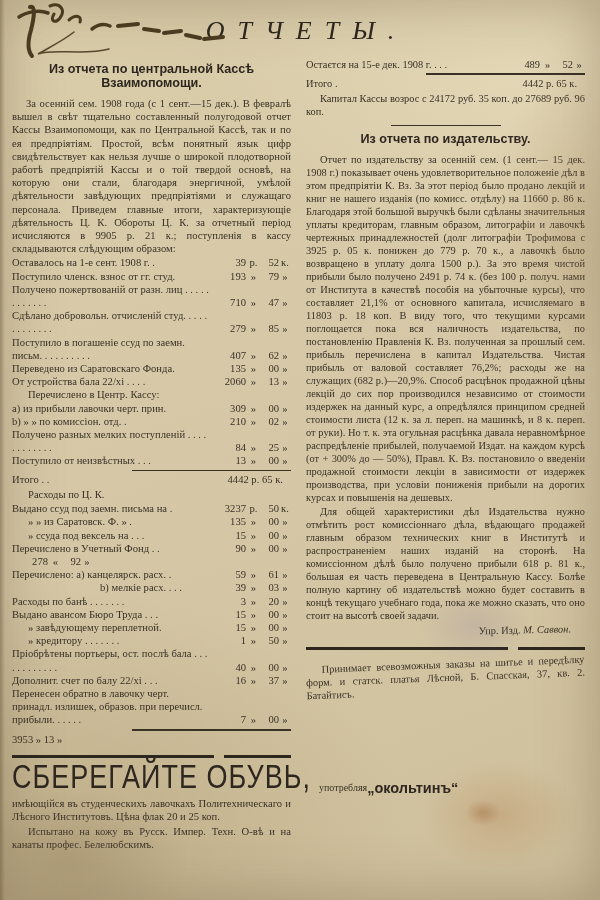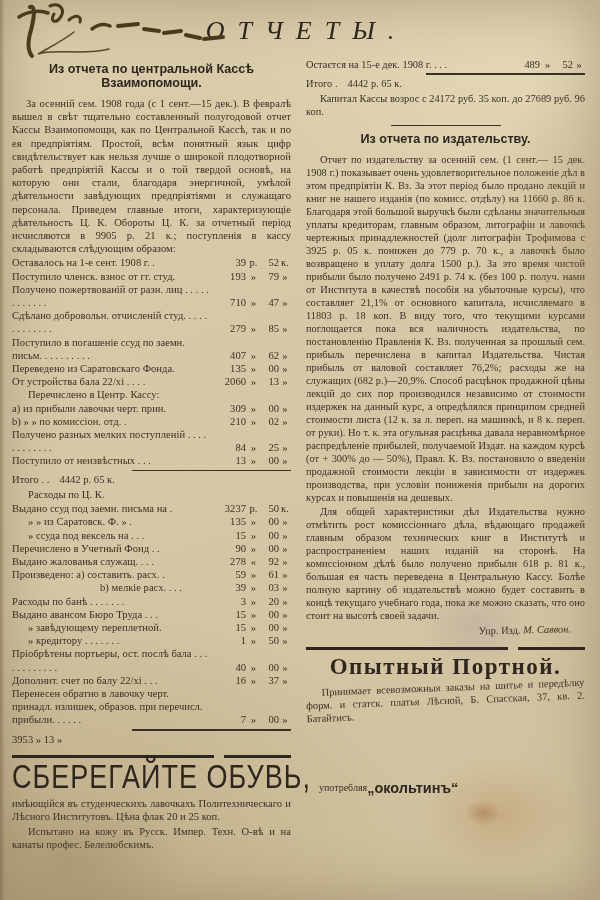--- a/index.html
+++ b/index.html
@@ -41,21 +41,21 @@
   .lsep{width:15px;text-align:center;}
   .lkop{width:18px;text-align:right;}
   .lsep2{width:12px;text-align:center;}
   .indent1 .llabel{padding-left:16px;}
   .indent2 .llabel{padding-left:88px;}
   .subhead .amt{visibility:hidden;}
   .subhead .llabel{padding-left:16px;}
 
   .rule-right{margin:2px 0 2px auto;width:57%;border-top:1.7px solid var(--ink);}
   .rule-right.thick{border-top-width:2.6px;}
-  .total-line{display:flex;justify-content:flex-start;gap:10px;padding-right:6px;margin:1px 0 2px 0;}
+  .total-line{display:flex;justify-content:space-between;gap:10px;padding-right:6px;margin:1px 0 2px 0;}
   .total-line .tval{padding-right:2px;}
   .sub-block-head{margin:2px 0 1px 2px;text-indent:14px;}
 
   .rule-center{width:110px;margin:7px auto 6px auto;border-top:1.6px solid var(--ink);}
 
   .divider{display:flex;gap:10px;margin:9px 0 8px 0;}
   .divider span{border-top:3px solid var(--ink-strong);}
   .divider .d1{flex:3;} .divider .d2{flex:1;}
 
   .signature{text-align:right;padding-right:14px;margin-top:3px;}
@@ -246,29 +246,28 @@
 
           <div class="lrow">
             <span class="llabel">Перечислено в Учетный Фонд . .</span>
             <span class="amt lrub">90</span>
             <span class="amt lsep">»</span>
             <span class="amt lkop">00</span>
             <span class="amt lsep2">»</span>
           </div>
 
           <div class="lrow">
-            <span class="llabel">Выдано жалованья служащ. . . .</span>
             <span class="amt lrub">278</span>
             <span class="amt lsep">«</span>
             <span class="amt lkop">92</span>
             <span class="amt lsep2">»</span>
           </div>
 
           <div class="lrow">
-            <span class="llabel">Произведено: а) составить. расх. .</span>
+            <span class="llabel">Перечислено: а) канцелярск. расх. .</span>
             <span class="amt lrub">59</span>
             <span class="amt lsep">»</span>
             <span class="amt lkop">61</span>
             <span class="amt lsep2">»</span>
           </div>
 
           <div class="lrow indent2">
             <span class="llabel">b) мелкіе расх. . . .</span>
             <span class="amt lrub">39</span>
             <span class="amt lsep">»</span>
@@ -381,19 +380,18 @@
         <span>Упр. Изд.</span>
         <span class="sig-name">М. Саввон.</span>
       </div>
 
       <div class="divider">
           <span class="d1"></span>
           <span class="d2"></span>
         </div>
 
       <div class="ad">
-        <h2 class="display">Опытный Портной.</h2>
         <p class="ind tilt">Принимает всевозможныя заказы на шитье и передѣлку форм. и статск. платья Лѣсной, Б. Спасская, 37, кв. 2. Батайтисъ.</p>
       </div>
     </div>
 
   </div>
 </div>
 
 </body></html>

